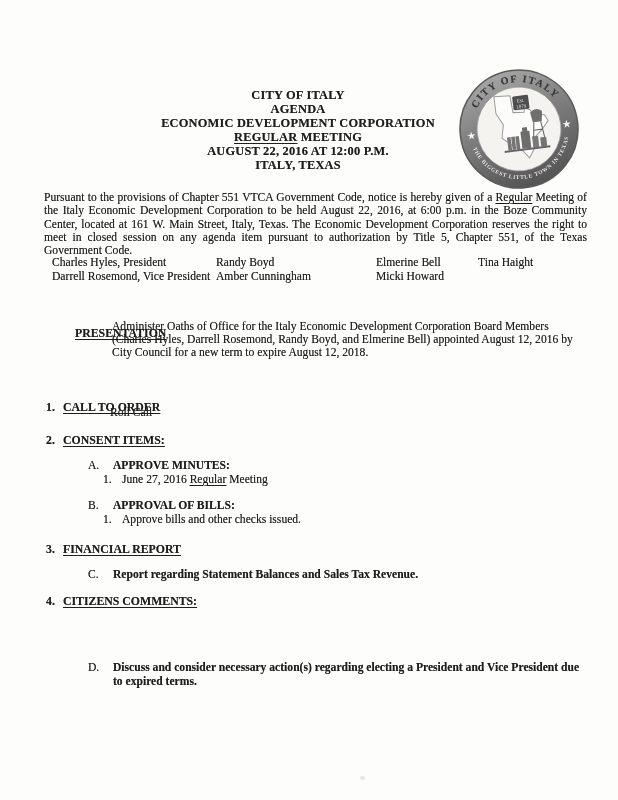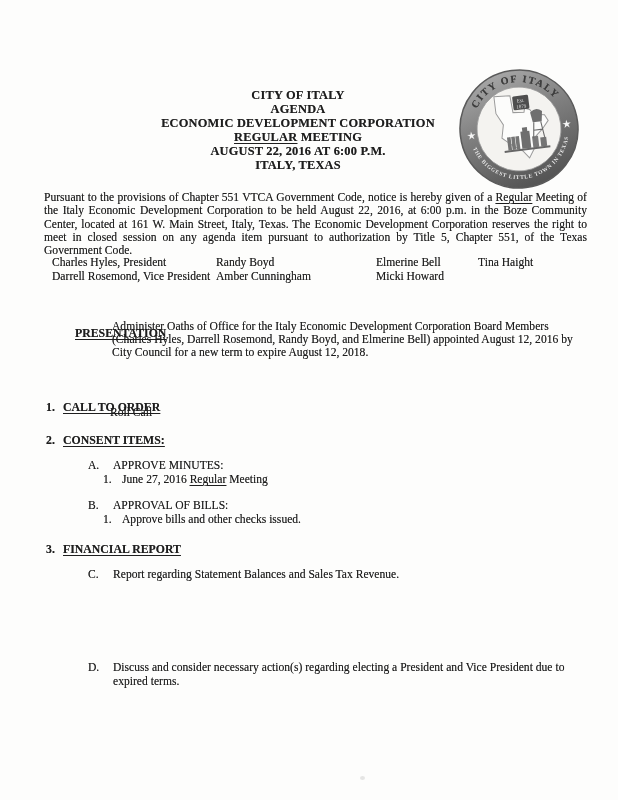--- a/index.html
+++ b/index.html
@@ -29,21 +29,21 @@
     font-size: 11.6px; line-height: 13.3px;
     text-align: justify;
   }
   .roster-col { top: 256px; font-size: 11.6px; line-height: 14px; }
   .pres-h { left: 75px; top: 297px; font-size: 11.8px; font-weight: 700; }
   .pres-b { left: 112px; top: 320px; width: 470px; font-size: 11.6px; line-height: 13.2px; }
   .agd-h { left: 46px; font-size: 11.8px; font-weight: 700; }
   .agd-h .num { display: inline-block; width: 17px; font-weight: 700; }
   .lvl2 { left: 88px; display: flex; font-size: 11.6px; line-height: 13.5px; }
   .lvl2 .ltr { flex: 0 0 25px; }
-  .lvl2 .txt { width: 467px; }
+  .lvl2 .txt { width: 467px; font-weight: bold; }
   .lvl3 { left: 103px; display: flex; font-size: 11.6px; line-height: 13.5px; }
   .lvl3 .num { flex: 0 0 19px; }
   .plain { font-size: 11.6px; }
   .seal { left: 456px; top: 66px; width: 126px; height: 126px; transform: rotate(-7deg); }
   .speck { left: 360px; top: 776px; width: 5px; height: 4px; background: rgba(120,120,120,0.18); border-radius: 50%; }
 </style>
 </head>
 <body>
 
 <div class="page">
@@ -90,21 +90,21 @@
     <text font-size="5.6" font-weight="bold" fill="#f2f2f2" letter-spacing="0.7" font-family="Liberation Serif, serif">
       <textPath href="#arcBottom" startOffset="50%" text-anchor="middle">THE BIGGEST LITTLE TOWN IN TEXAS</textPath>
     </text>
   </svg>
 
   <div class="abs hdr">
     <div>CITY OF ITALY</div>
     <div>AGENDA</div>
     <div>ECONOMIC DEVELOPMENT CORPORATION</div>
     <div><span class="u">REGULAR</span><span> MEETING</span></div>
-    <div>AUGUST 22, 2016 AT 6:00 P.M.</div>
+    <div>AUGUST 22, 2016 AT 12:00 P.M.</div>
     <div>ITALY, TEXAS</div>
   </div>
 
   <div class="abs notice"><span>Pursuant to the provisions of Chapter 551 VTCA Government Code, notice is hereby given of a </span><span class="u">Regular</span><span> Meeting of the Italy Economic Development Corporation to be held August 22, 2016, at 6:00 p.m. in the Boze Community Center, located at 161 W. Main Street, Italy, Texas. The Economic Development Corporation reserves the right to meet in closed session on any agenda item pursuant to authorization by Title 5, Chapter 551, of the Texas Government Code.</span></div>
 
   <div class="abs roster-col" style="left:52px">
     <div>Charles Hyles, President</div>
     <div>Darrell Rosemond, Vice President</div>
   </div>
   <div class="abs roster-col" style="left:216px">
@@ -148,20 +148,23 @@
   </div>
 
   <div class="abs agd-h" style="top:542px">
     <span class="num">3.</span><span class="u">FINANCIAL REPORT</span>
   </div>
   <div class="abs lvl2" style="top:568px">
     <span class="ltr">C.</span>
     <span class="txt">Report regarding Statement Balances and Sales Tax Revenue.</span>
   </div>
 
+  <div class="abs agd-h" style="top:594px">
+    <span class="num">4.</span><span class="u">CITIZENS COMMENTS:</span>
+  </div>
 
   <div class="abs lvl2" style="top:661px">
     <span class="ltr">D.</span>
     <span class="txt">Discuss and consider necessary action(s) regarding electing a President and Vice President due to expired terms.</span>
   </div>
 
   <div class="abs speck"></div>
 </div>
 
 </body></html>

